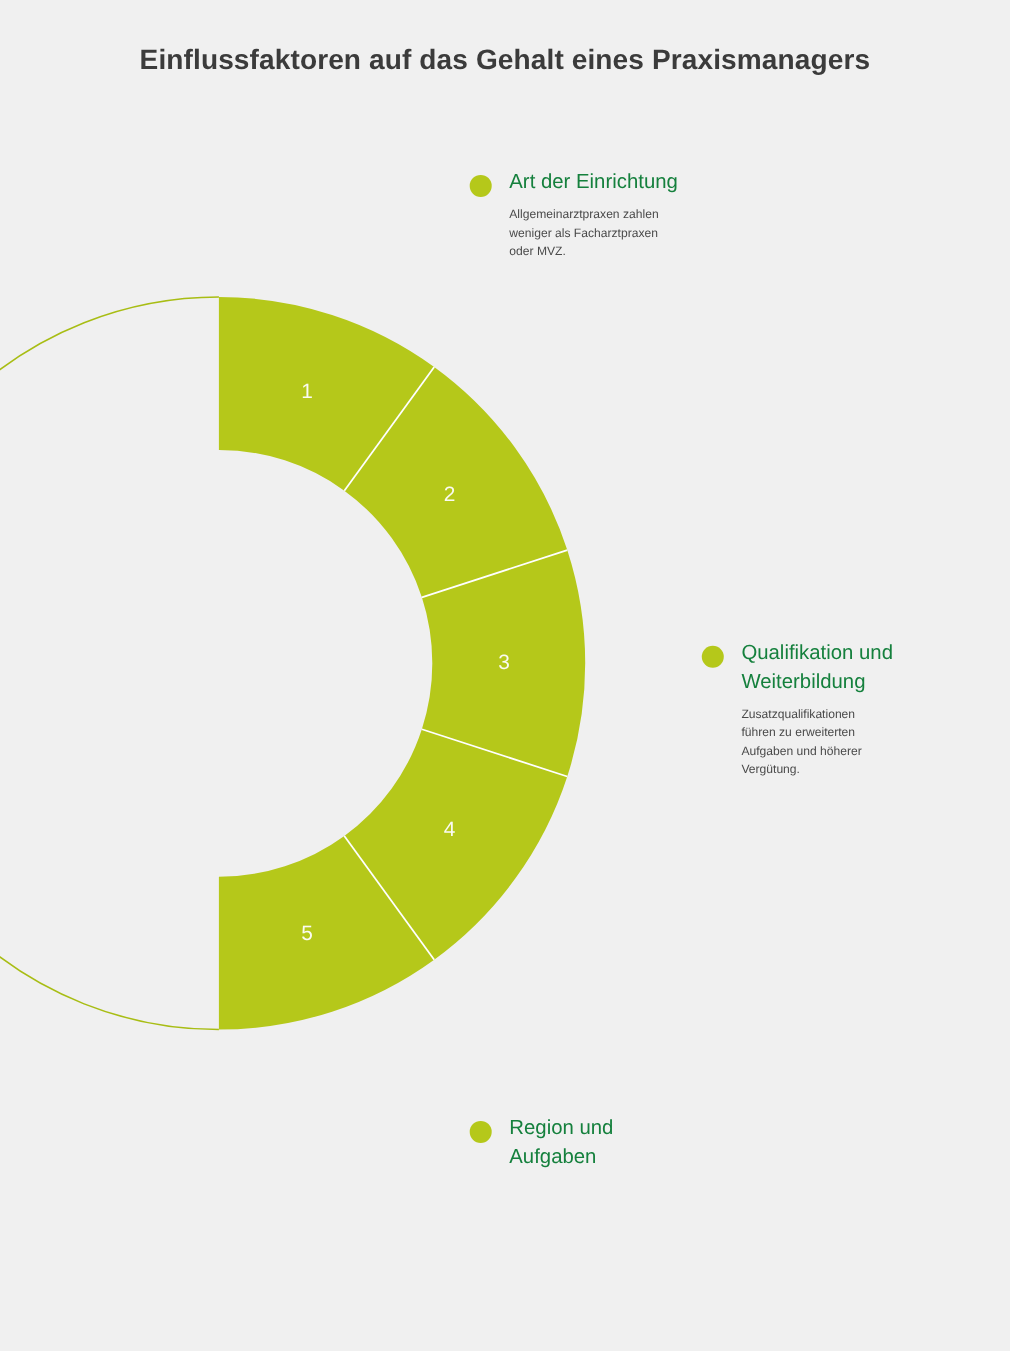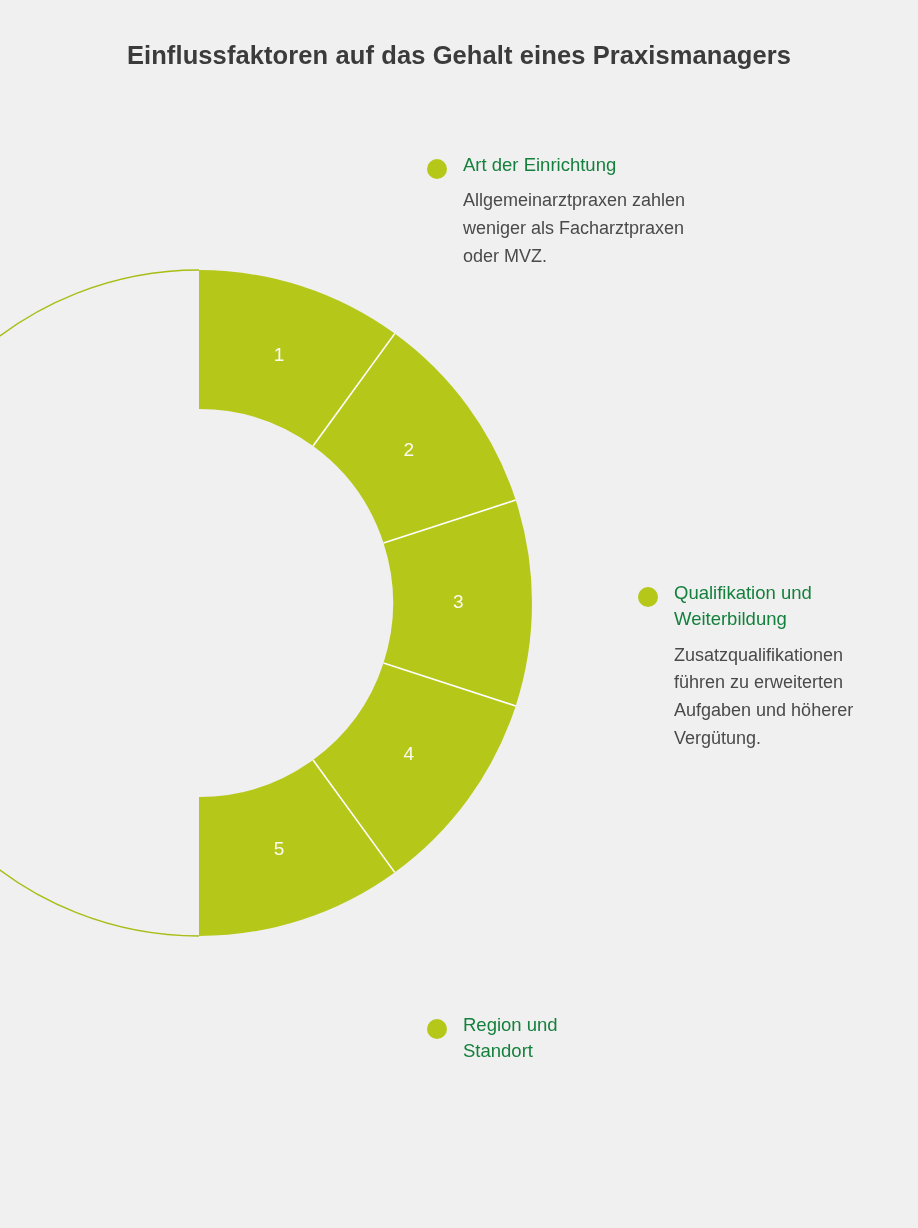--- a/index.html
+++ b/index.html
@@ -81,21 +81,21 @@
     margin-left: 36px;
     font-size: 18.5px;
     font-weight: normal;
     color: #15803d;
     line-height: 1.42;
     white-space: pre-line;
   }
   .legend-desc {
     margin-left: 36px;
     margin-top: 9px;
-    font-size: 18px;
+    font-size: 11px;
     color: #4a4a4a;
     line-height: 1.54;
     white-space: pre-line;
   }
 
   
   .li-0 { left: 427px; top: 152px; width: 260px; }
   .li-1 { left: 595px; top: 368px; width: 250px; }
   .li-2 { left: 638px; top: 580px; width: 240px; }
   .li-3 { left: 595px; top: 800px; width: 250px; }
@@ -159,17 +159,17 @@
 führen zu erweiterten
 Aufgaben und höherer
 Vergütung.</div>
   </div>
 
 
   <div class="legend-item li-4">
     <div class="legend-head">
       <span class="bullet"></span>
       <span class="legend-title">Region und
-Standort</span>
+Aufgaben</span>
     </div>
   </div>
 
 </div>
 
 </body></html>

